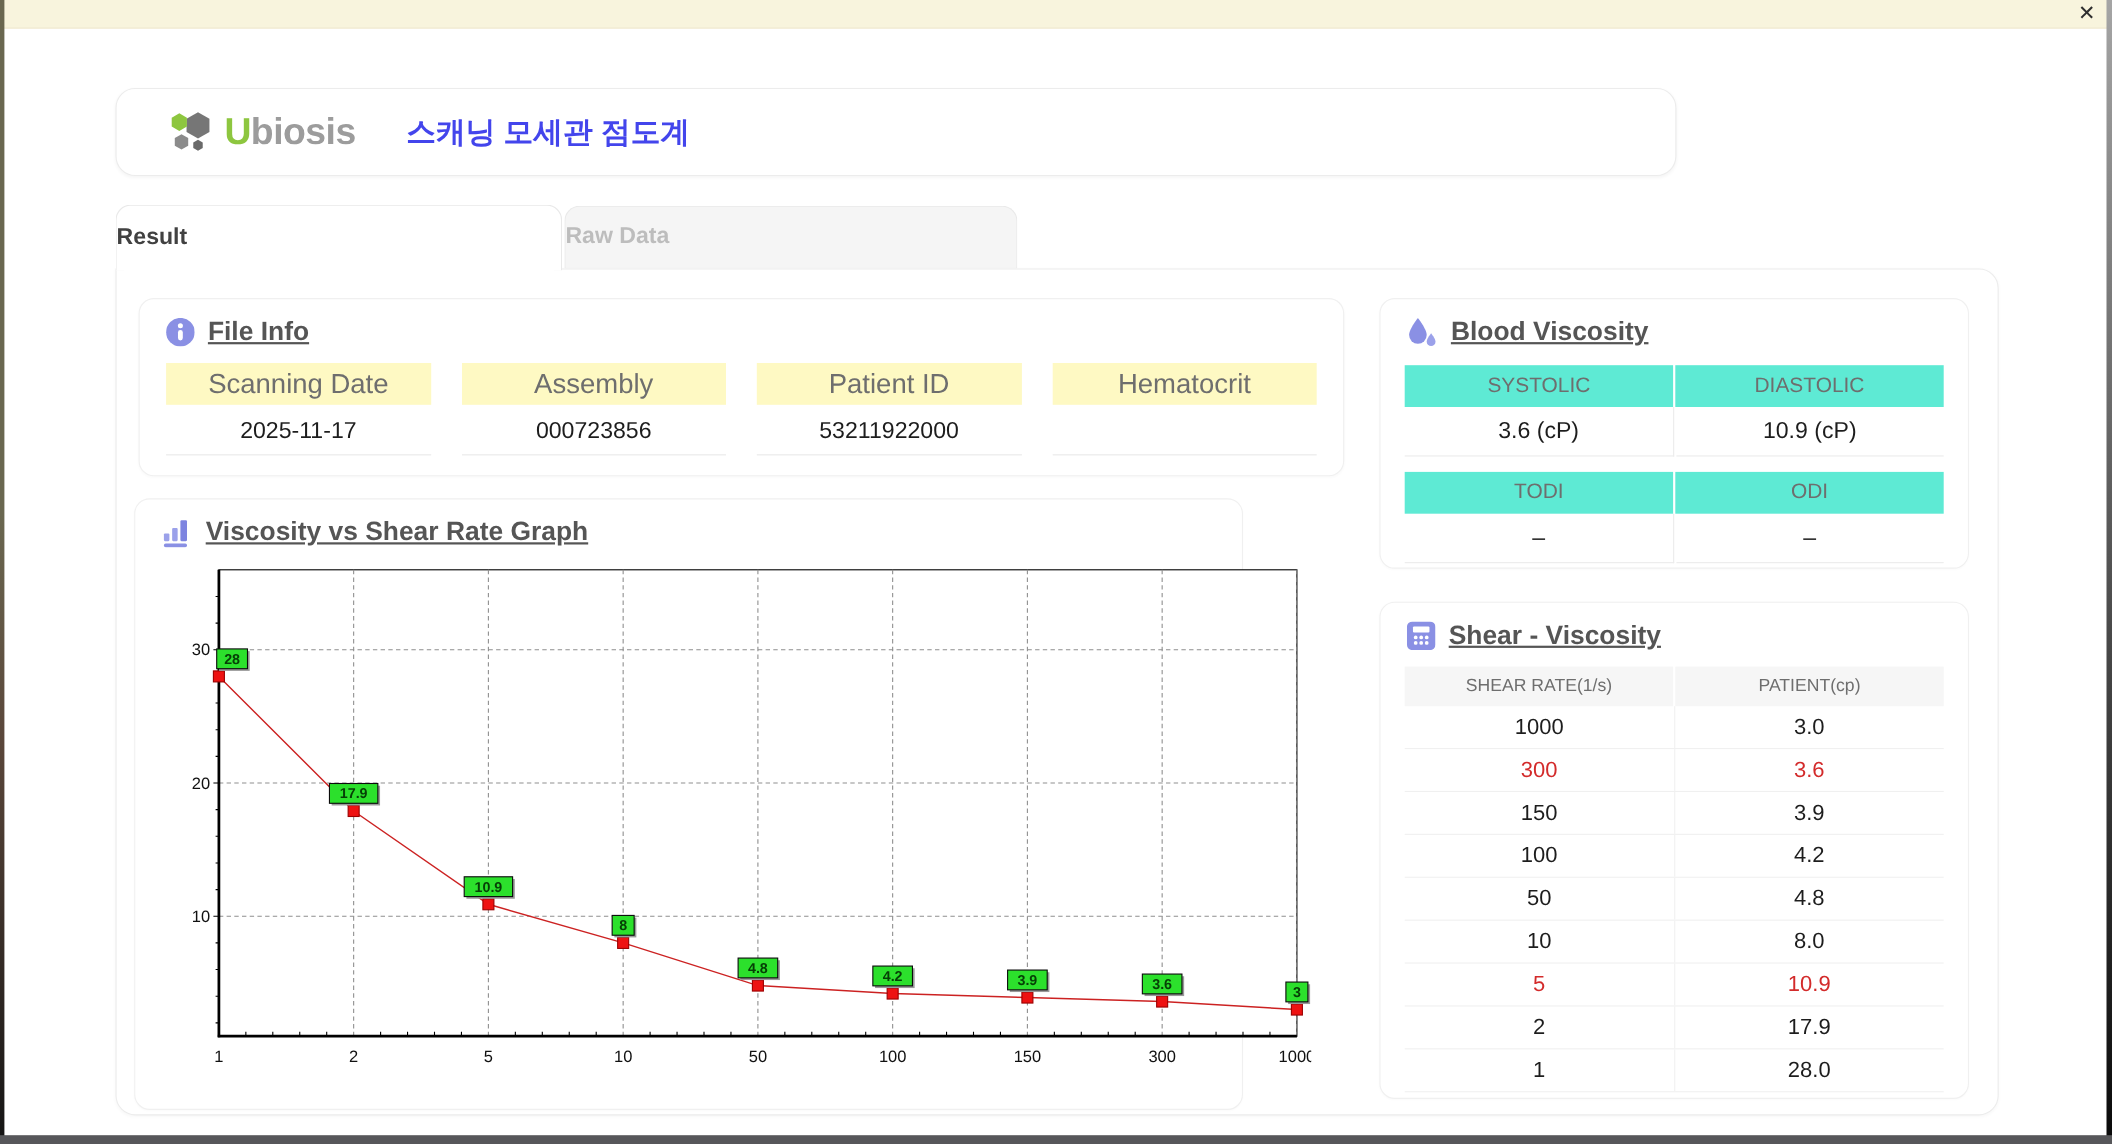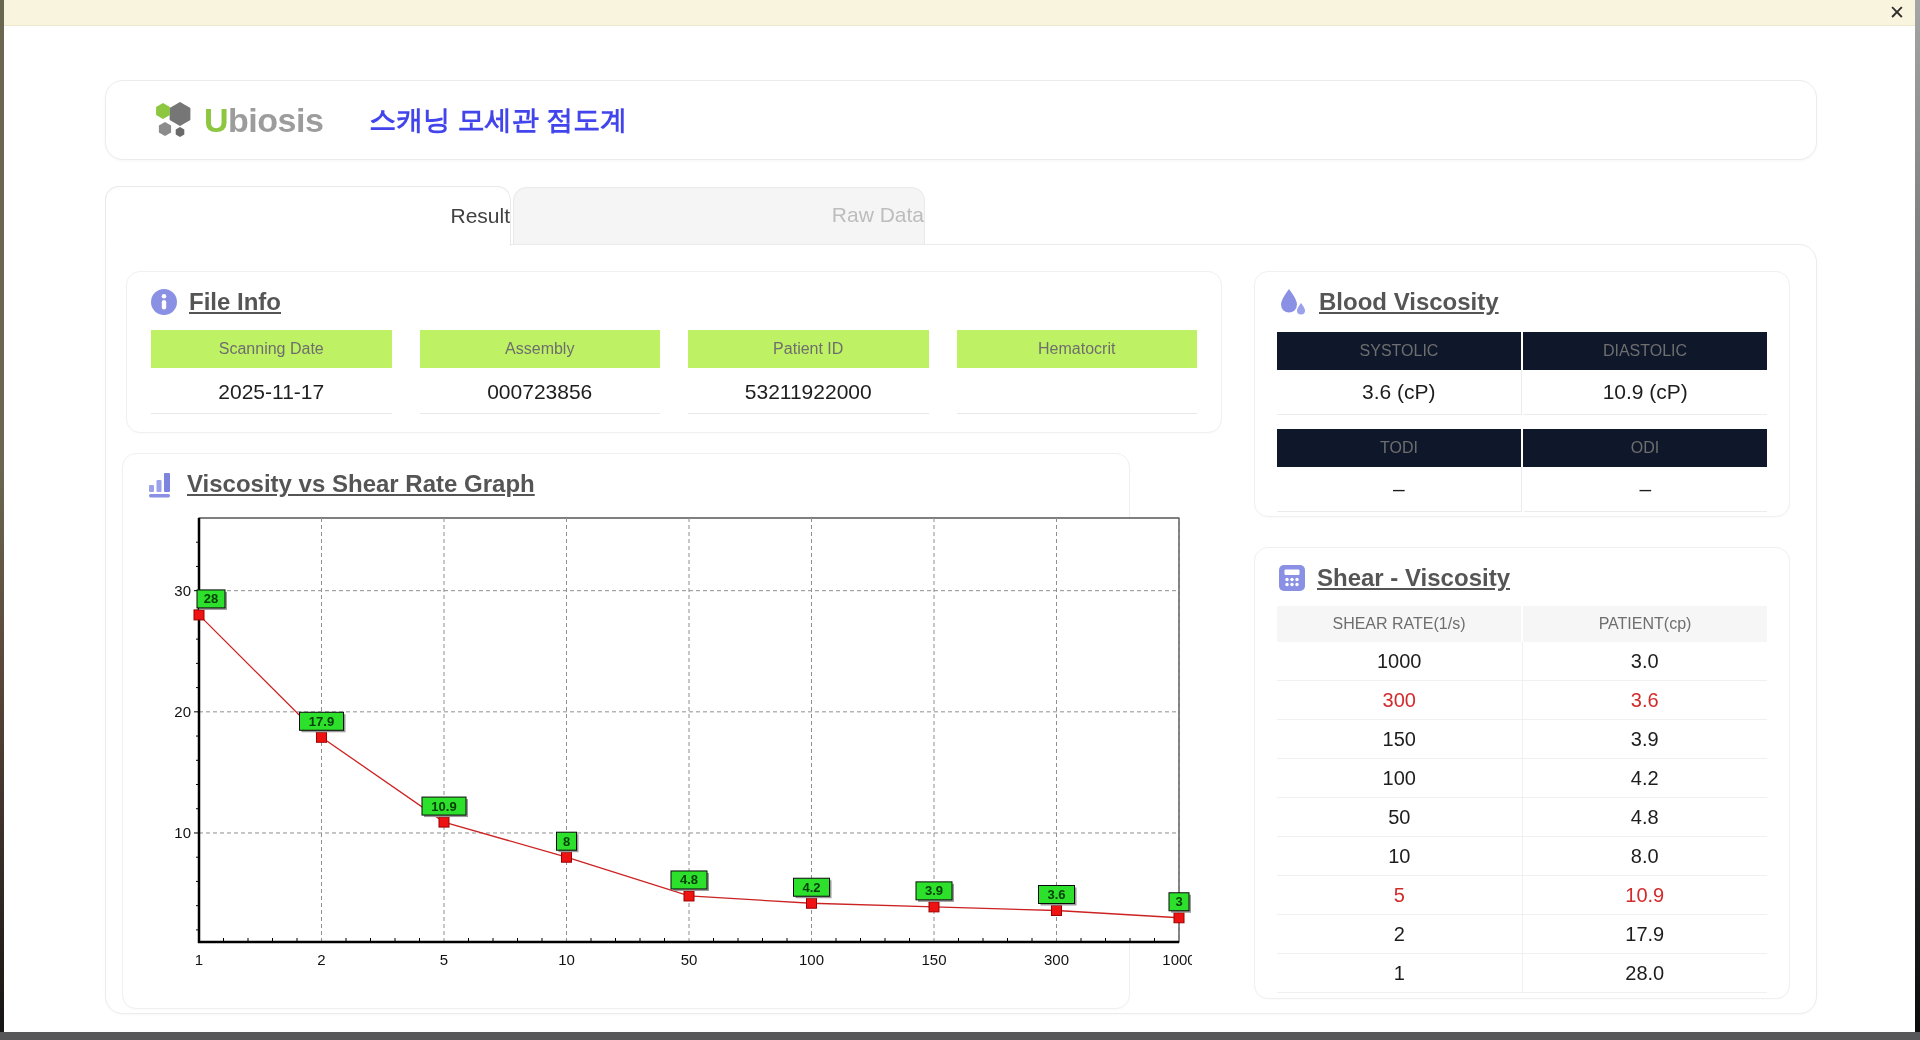--- a/index.html
+++ b/index.html
@@ -9,54 +9,54 @@
     background:#ffffff; font-family:"Liberation Sans", sans-serif;
   }
   
   .topbar { position:absolute; left:0; top:0; width:100%; height:26px; background:#f8f4dd; border-bottom:1px solid #eee8cf; z-index:20; }
   .close-btn { position:absolute; right:10px; top:1px; width:26px; height:24px; font-size:19px; line-height:24px; text-align:center; color:#2e2e2e; cursor:pointer; }
   .edge-left { position:absolute; left:0; top:0; bottom:0; width:4px; z-index:25; background:linear-gradient(#6a6750,#6a6750 45%,#5a463a 65%,#141414); }
   .edge-right { position:absolute; right:0; top:0; bottom:0; width:5px; z-index:25; background:linear-gradient(#a5a5a5,#4a4a4a 55%,#0a0a0a); }
   .bottombar { position:absolute; left:0; bottom:0; width:100%; height:8px; background:#57575a; z-index:26; }
 
   
-  .header-card { position:absolute; left:105px; top:80px; width:1712px; height:80px; background:#fff; border:1px solid #ececec; border-radius:18px; box-shadow:0 1px 3px rgba(0,0,0,.04); display:flex; align-items:center; }
+  .header-card { position:absolute; left:105px; top:80px; width:1419px; height:80px; background:#fff; border:1px solid #ececec; border-radius:18px; box-shadow:0 1px 3px rgba(0,0,0,.04); display:flex; align-items:center; }
   .logo { display:flex; align-items:center; margin-left:46px; }
   .logo-text { font-size:34px; font-weight:700; margin-left:6px; letter-spacing:-.5px; }
   .logo-u { color:#8dc63f; }
   .logo-rest { color:#9c9c9c; }
   .app-title { margin-left:46px; font-size:27px; font-weight:700; color:#4345ec; }
 
   
-  .tab { position:absolute; text-align:right; font-weight:400; font-size:21px; border:1px solid #e9e9e9; border-bottom:none; border-radius:14px 14px 0 0; cursor:pointer; }
+  .tab { position:absolute; text-align:left; font-weight:700; font-size:21px; border:1px solid #e9e9e9; border-bottom:none; border-radius:14px 14px 0 0; cursor:pointer; }
   .tab-result { left:105px; top:186px; width:406px; height:60px; line-height:57px; background:#fff; color:#414141; z-index:3; }
   .tab-raw { left:513px; top:187px; width:412px; height:57px; line-height:54px; background:#f5f5f5; color:#bdbdbd; z-index:1; }
 
   
   .panel { position:absolute; left:105px; top:244px; width:1712px; height:770px; background:#fff; border:1px solid #ececec; border-radius:0 18px 18px 18px; box-shadow:0 1px 3px rgba(0,0,0,.03); z-index:2; }
   .card { position:absolute; background:#fff; border:1px solid #f0f0f0; border-radius:14px; box-shadow:0 1px 2px rgba(0,0,0,.02); }
   .card-title { display:flex; align-items:center; gap:12px; padding:16px 0 0 24px; font-size:24px; font-weight:700; color:#555;text-decoration:underline; }
 
   
   #file-info-card { left:20px; top:26px; width:1096px; height:162px; }
   .fields { display:flex; gap:28px; padding:14px 24px 0 24px; }
   .field { flex:1; }
-  .field-h { height:38px; background:#bef264; color:#6e6e6e; font-size:16px; display:flex; align-items:center; justify-content:center; }
+  .field-h { height:38px; background:#fef9c3; color:#6e6e6e; font-size:25px; display:flex; align-items:center; justify-content:center; }
   .field-v { height:44px; margin-top:2px; color:#1d1d1d; font-size:21px; display:flex; align-items:center; justify-content:center; border-bottom:1px solid #e8e8e8;text-align:center; }
 
   
   #graph-card { left:16px; top:208px; width:1008px; height:556px;text-align:right; }
   #chart-wrap { padding:8px 0 0 22px; }
 
   
   #bv-card { left:1148px; top:26px; width:536px; height:246px; }
   .bv-grid { padding:16px 22px 0 22px; }
   .bv-group { margin-bottom:14px; }
   .bv-row { display:flex; gap:2px; }
-  .bv-h { flex:1; height:38px; background:#0f172a; color:#6e6e6e; font-size:16px; display:flex; align-items:center; justify-content:center; }
+  .bv-h { flex:1; height:38px; background:#5eead4; color:#6e6e6e; font-size:19px; display:flex; align-items:center; justify-content:center; }
   .bv-v { flex:1; height:45px; color:#1d1d1d; font-size:21px; display:flex; align-items:center; justify-content:center; border-bottom:1px solid #ececec; }
   .bv-row .bv-v:first-child { border-right:1px solid #ececec; }
 
   
   #shear-card { left:1148px; top:302px; width:536px; height:452px; }
   .shear-table { margin:14px 22px 0 22px; }
   .sh-head { display:flex; gap:2px; }
   .sh-head > div { flex:1; height:36px; background:#f6f6f6; color:#6e6e6e; font-size:16px; display:flex; align-items:center; justify-content:center; }
   .sh-row { display:flex; border-bottom:1px solid #f0f0f0; }
   .sh-row > div { flex:1; height:38px; font-size:20px; color:#1d1d1d; display:flex; align-items:center; justify-content:center; }

